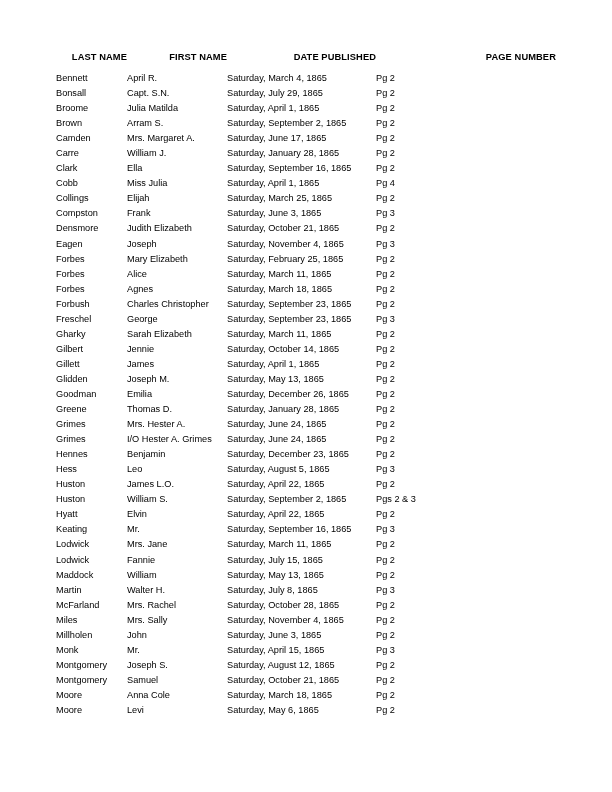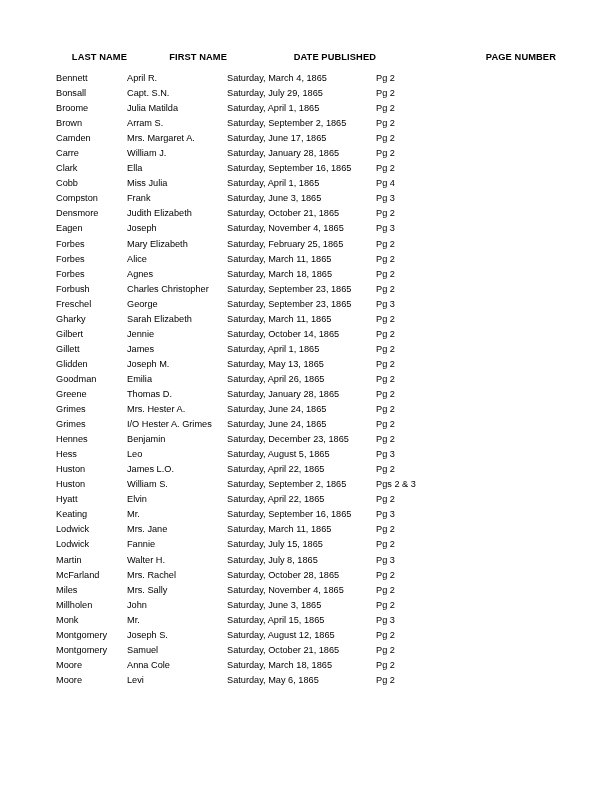--- a/index.html
+++ b/index.html
@@ -194,20 +194,34 @@
             </td>
             <td>
               <span class="cell-date">Saturday, April 1, 1865</span>
             </td>
             <td>
               <span class="cell-page">Pg 4</span>
             </td>
           </tr>
           <tr>
             <td>
+              <span class="cell-last">Collings</span>
+            </td>
+            <td>
+              <span class="cell-first">Elijah</span>
+            </td>
+            <td>
+              <span class="cell-date">Saturday, March 25, 1865</span>
+            </td>
+            <td>
+              <span class="cell-page">Pg 2</span>
+            </td>
+          </tr>
+          <tr>
+            <td>
               <span class="cell-last">Compston</span>
             </td>
             <td>
               <span class="cell-first">Frank</span>
             </td>
             <td>
               <span class="cell-date">Saturday, June 3, 1865</span>
             </td>
             <td>
               <span class="cell-page">Pg 3</span>
@@ -368,21 +382,21 @@
             </td>
           </tr>
           <tr>
             <td>
               <span class="cell-last">Goodman</span>
             </td>
             <td>
               <span class="cell-first">Emilia</span>
             </td>
             <td>
-              <span class="cell-date">Saturday, April 26, 1865</span>
+              <span class="cell-date">Saturday, December 26, 1865</span>
             </td>
             <td>
               <span class="cell-page">Pg 2</span>
             </td>
           </tr>
           <tr>
             <td>
               <span class="cell-last">Greene</span>
             </td>
             <td>
@@ -523,20 +537,34 @@
           </tr>
           <tr>
             <td>
               <span class="cell-last">Lodwick</span>
             </td>
             <td>
               <span class="cell-first">Fannie</span>
             </td>
             <td>
               <span class="cell-date">Saturday, July 15, 1865</span>
+            </td>
+            <td>
+              <span class="cell-page">Pg 2</span>
+            </td>
+          </tr>
+          <tr>
+            <td>
+              <span class="cell-last">Maddock</span>
+            </td>
+            <td>
+              <span class="cell-first">William</span>
+            </td>
+            <td>
+              <span class="cell-date">Saturday, May 13, 1865</span>
             </td>
             <td>
               <span class="cell-page">Pg 2</span>
             </td>
           </tr>
           <tr>
             <td>
               <span class="cell-last">Martin</span>
             </td>
             <td>

